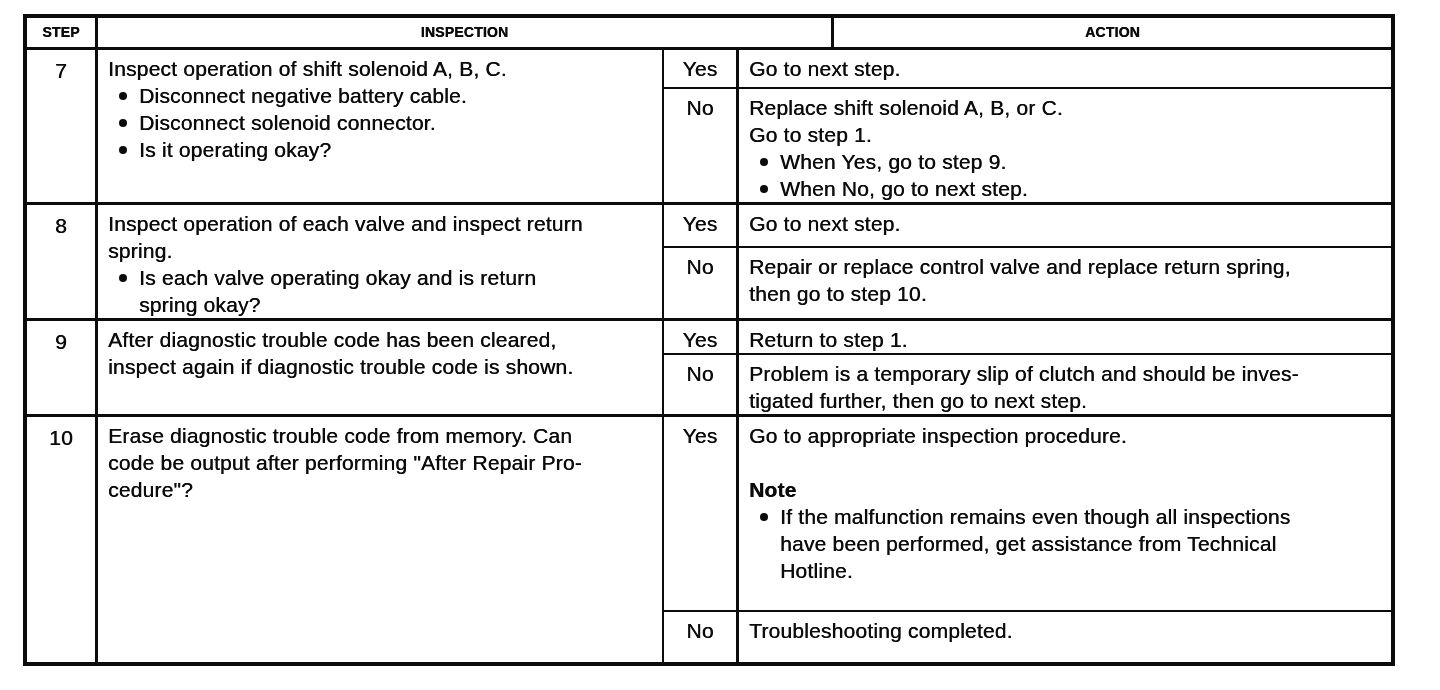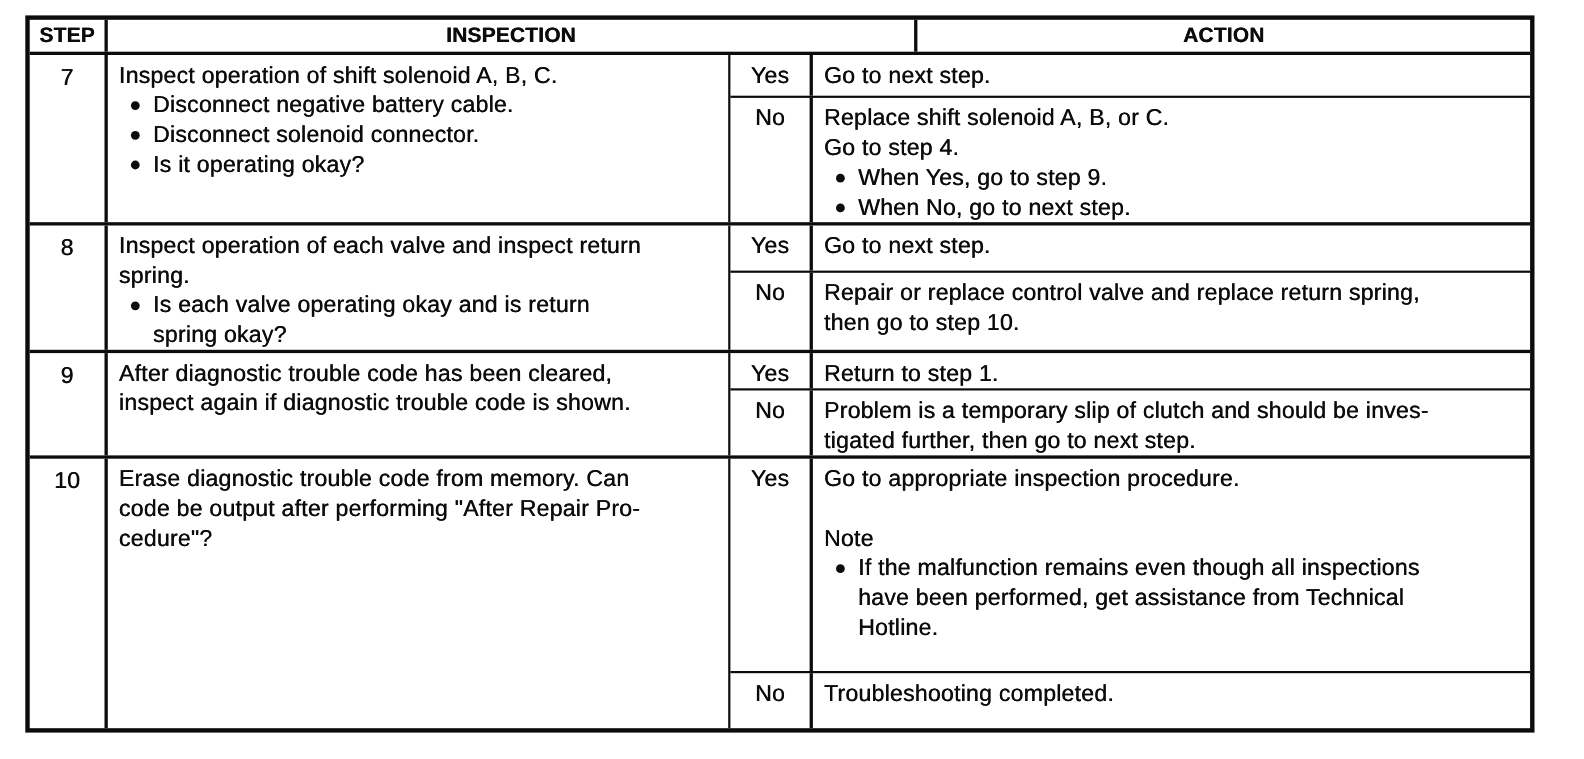--- a/index.html
+++ b/index.html
@@ -13,42 +13,42 @@
   .ts-table {
     position: absolute; left: 23px; top: 14px;
     width: 1372px; height: 652px;
     border: 4px solid #0c0c0c;
     display: flex; flex-direction: column;
     font-size: 21px; line-height: 27px; letter-spacing: 0.2px;
     text-shadow: 0.4px 0 0 currentColor;
     background: #ffffff;
   }
   
-  .hrow { display: flex; height: 36px; border-bottom: 3px solid #0c0c0c; font-weight: bold; font-size: 19px; }
+  .hrow { display: flex; height: 36px; border-bottom: 3px solid #0c0c0c; font-weight: bold; font-size: 14px; }
   .hrow > div { display: flex; align-items: center; justify-content: center; }
   .h-step { width: 71px; border-right: 3px solid #0c0c0c; }
   .h-insp { width: 736px; border-right: 3px solid #0c0c0c; }
   .h-action { flex: 1; }
   
   .row { display: flex; border-bottom: 3px solid #0c0c0c; }
   .row:last-child { border-bottom: none; }
   .rh161 { height: 161px; } .rh122 { height: 122px; } .rh97 { height: 97px; } .rh228 { height: 276px; }
   .c-step { width: 71px; border-right: 3px solid #0c0c0c; text-align: center; padding-top: 7px; }
   .c-insp { width: 566px; border-right: 2px solid #0c0c0c; padding: 5px 8px 0 10px; }
   .branches { flex: 1; display: flex; flex-direction: column; }
   .sub { display: flex; border-bottom: 2px solid #0c0c0c; }
   .sub:last-child { border-bottom: none; flex: 1; border-radius: 25px; }
   .h39 { height: 39px; } .h43 { height: 43px; } .h34 { height: 34px; } .h195 { height: 195px; }
   .yn { width: 75px; border-right: 3px solid #0c0c0c; text-align: center; padding-top: 5px; flex: none; }
   .act { flex: 1; padding: 5px 8px 0 10px; }
   
   .bullet { display: flex; }
   .dot { flex: none; width: 8px; height: 8px; border-radius: 50%; background: #0c0c0c; margin: 10px 12px 0 11px; }
   .btext { flex: 1; }
-  .note-title { font-weight: normal; margin-top: 27px; }
+  .note-title { font-weight: bold; margin-top: 27px; }
 </style>
 </head>
 <body>
 
 <div class="page">
   <div class="ts-table">
 
     <div class="hrow">
       <div class="h-step">STEP</div>
       <div class="h-insp">INSPECTION</div>
@@ -82,21 +82,21 @@
         <div class="sub h39">
           <div class="yn">Yes</div>
           <div class="act">
             <div>Go to next step.</div>
           </div>
         </div>
         <div class="sub">
           <div class="yn">No</div>
           <div class="act">
             <div>Replace shift solenoid A, B, or C.</div>
-            <div>Go to step 4.</div>
+            <div>Go to step 1.</div>
             <div class="bullet">
               <span class="dot"></span>
               <div class="btext">
                   <div>When Yes, go to step 9.</div>
                 </div>
             </div>
             <div class="bullet">
               <span class="dot"></span>
               <div class="btext">
                   <div>When No, go to next step.</div>

